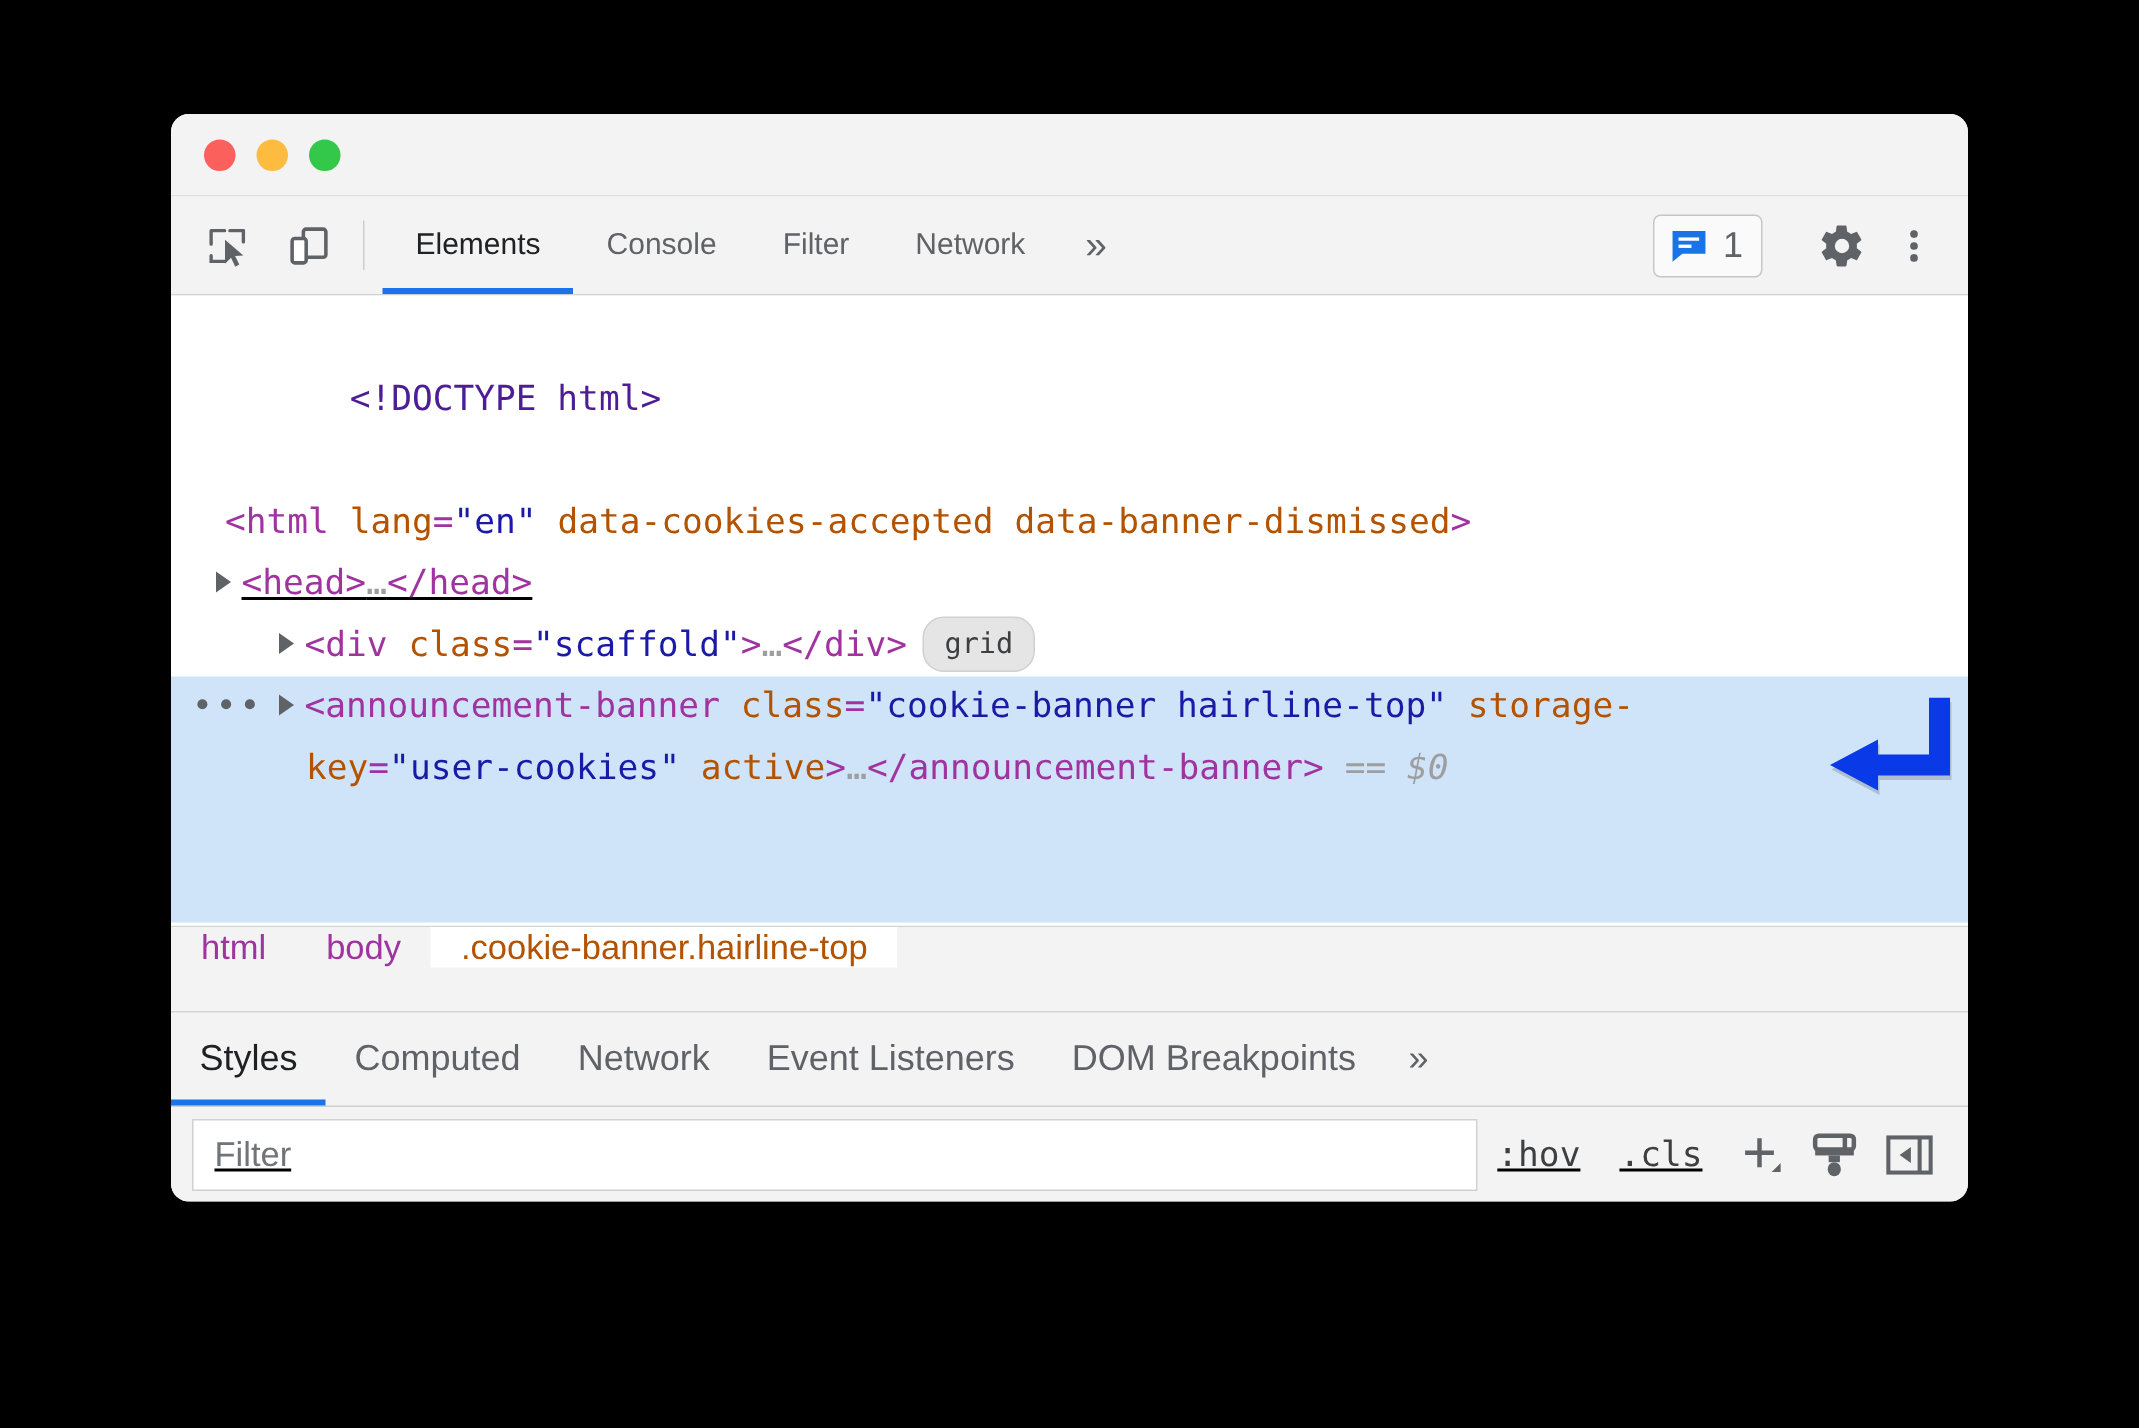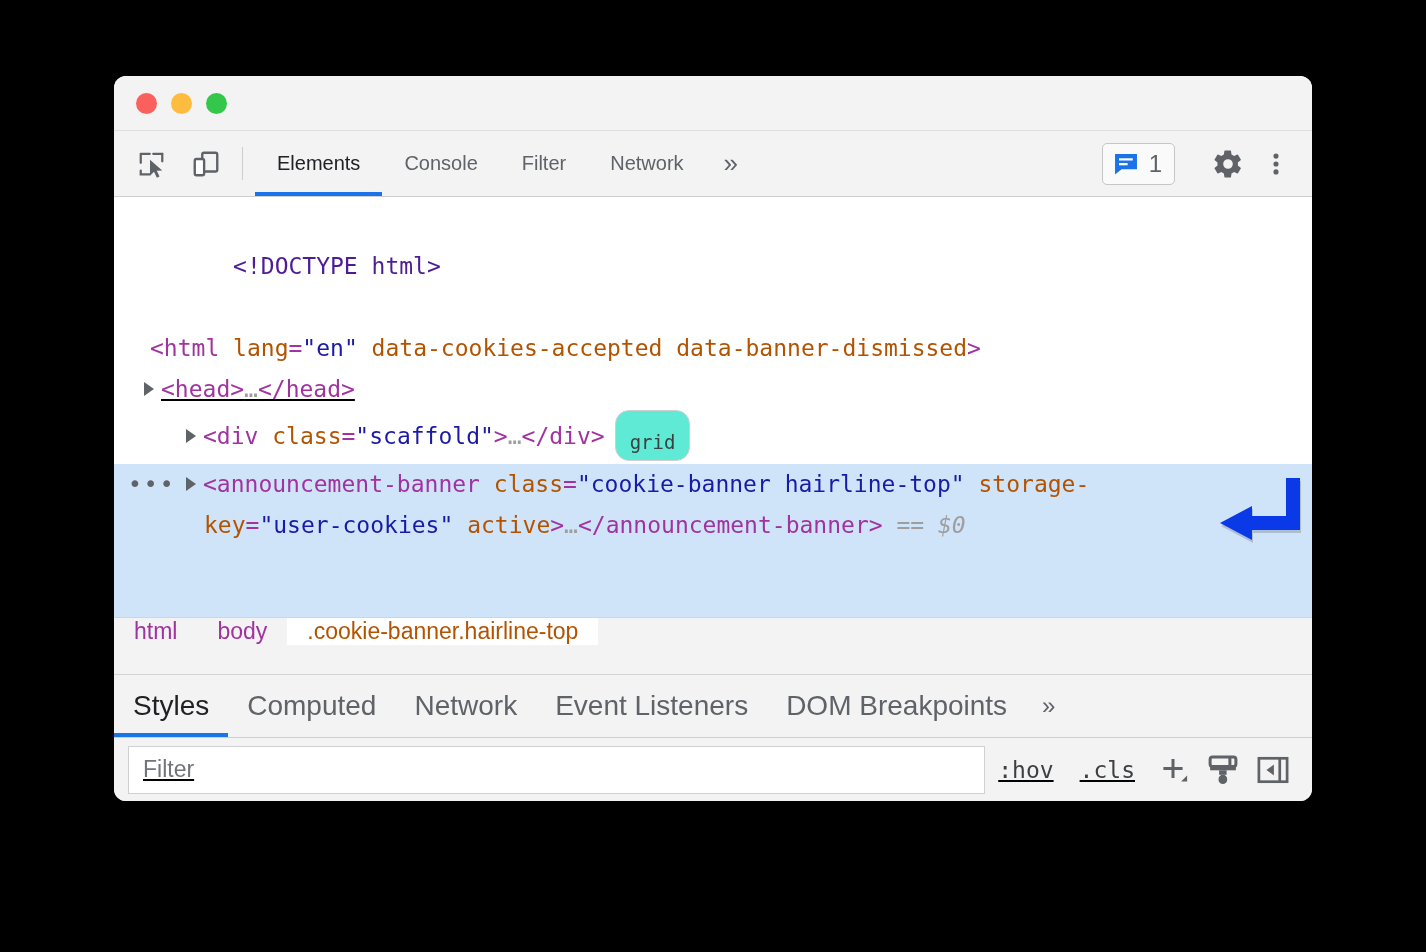--- a/index.html
+++ b/index.html
@@ -195,24 +195,24 @@
   .tk-attr    { color: #b35300; }
   .tk-val     { color: #1a1aa6; }
   .tk-plain   { color: #333333; }
   .tk-dim     { color: #9e9e9e; }
   .tk-dollar  { color: #9e9e9e; font-style: italic; }
   .badge-grid {
     display: inline-block;
     font-family: "DejaVu Sans Mono", monospace;
     font-size: 19px;
     line-height: 1;
-    padding: 22px 14px 8px;
+    padding: 8px 14px 8px;
     border: 1px solid #d0d0d0;
     border-radius: 14px;
-    background: #5eead4;
+    background: #e5e5e5;
     color: #3c4043;
     vertical-align: middle;
     margin-left: 10px;
     margin-bottom: 3px;
     cursor: pointer;
   }
 
   
   #annotation-arrow {
     position: absolute;
@@ -254,21 +254,21 @@
     background: #f3f3f3;
     border-top: 1px solid #d4d4d4;
     border-bottom: 1px solid #cfcfcf;
     display: flex;
     align-items: stretch;
   }
   .side-tab {
     display: flex;
     align-items: center;
     padding: 0 19px;
-    font-size: 28px;
+    font-size: 24px;
     color: #5f6368;
     cursor: pointer;
     position: relative;
     white-space: nowrap;
   }
   .side-tab.active { color: #202124; }
   .side-tab.active::after {
     content: "";
     position: absolute;
     left: 0; right: 0; bottom: 0;

